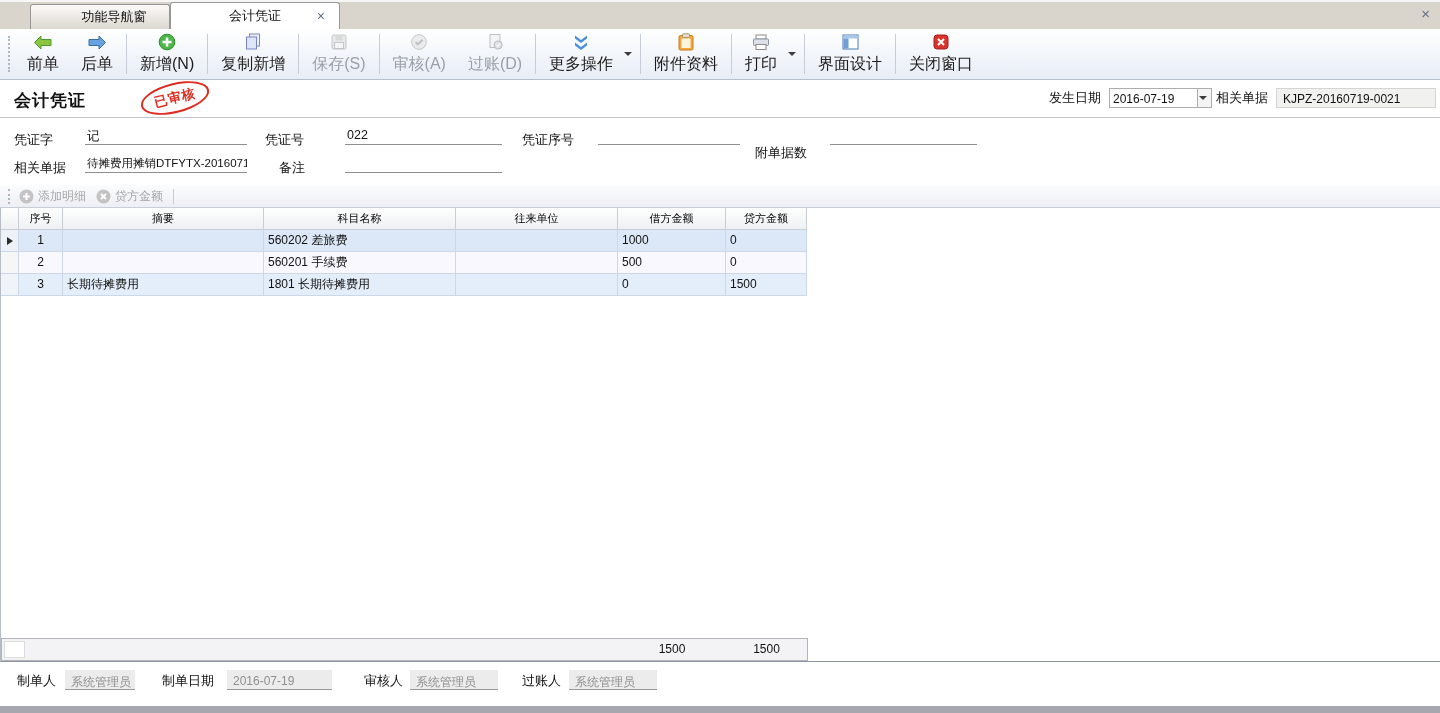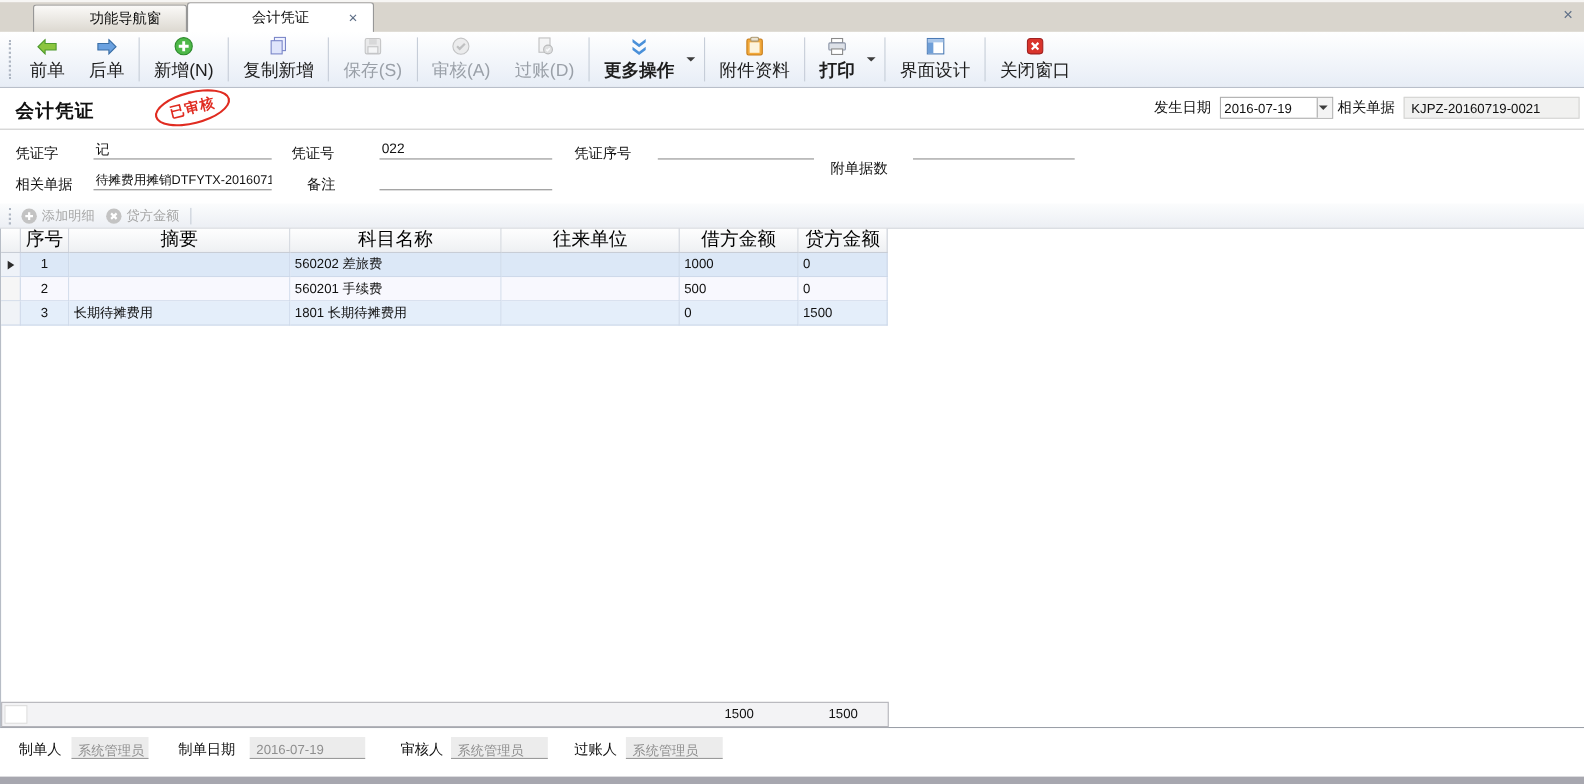--- a/index.html
+++ b/index.html
@@ -19,21 +19,21 @@
   .win-close { right:10px; top:4px; color:#5f6f87; font-size:15px; line-height:15px; }
 
   
   .toolbar { top:29px; left:0; width:1440px; height:51px;
              background:linear-gradient(180deg,#ffffff,#e7edf6);
              border-bottom:1px solid #b9bfca; display:flex; align-items:stretch; padding-left:6px; }
   .gripper { width:3px; border-left:2px dotted #aeb6c2; margin:7px 5px 7px 2px; }
   .tbtn { display:flex; flex-direction:column; align-items:center; justify-content:center; gap:3px;
           padding:3px 11px; font-size:16px; color:#1d1d1d; white-space:nowrap; }
   .tbtn.disabled { color:#9aa0a8; }
-  .tbtn-wrap { display:flex; align-items:center;font-weight:bold; }
+  .tbtn-wrap { display:flex; align-items:center; }
   .tsep { width:1px; background:#c6cdd8; margin:5px 2px; }
   .caret { width:0; height:0; border-left:4px solid transparent; border-right:4px solid transparent;
            border-top:4px solid #3c3c3c; margin:0 6px 0 0; align-self:center; }
   .icon { height:18px; display:flex; align-items:center; }
 
   
   .titlebar { top:80px; left:0; width:1440px; height:38px; background:#fff; border-bottom:1px solid #c4c4c4; }
   .page-title { position:absolute; left:14px; top:9px; font-size:17px; font-weight:bold; letter-spacing:1px; }
   .stamp { position:absolute; left:140px; top:3px; width:70px; height:30px; border:2px solid #e02b20;
            border-radius:50%; color:#e02b20; font-size:13px; font-weight:bold; letter-spacing:1px;
@@ -60,21 +60,21 @@
   .dbtn { display:flex; align-items:center; gap:4px; color:#a6a6a6; font-size:12px; padding:0 7px 0 3px; white-space:nowrap; }
   .dsep { width:1px; height:15px; background:#c6cdd8; margin:0 3px; }
 
   
   .gridarea { top:208px; left:0; width:1440px; height:454px; background:#fff;
               border-left:1px solid #b7bdc6; border-bottom:1px solid #8f959e; }
   .grow, .ghead { display:flex; height:22px; }
   .cell { border-right:1px solid #ccd8e8; border-bottom:1px solid #ccd8e8; font-size:12px;
           line-height:20px; padding:0 0 12px 4px; overflow:hidden; white-space:nowrap; }
   .ghead .cell { background:linear-gradient(#fefefe,#eef0f3); border-right:1px solid #c8cdd6;
-                 border-bottom:1px solid #c8cdd6; font-size:17px; text-align:center; padding:0; color:#000; }
+                 border-bottom:1px solid #c8cdd6; font-size:11px; text-align:center; padding:0; color:#000; }
   .c0 { width:18px; padding:0; display:flex; align-items:center; justify-content:center; }
   .grow .c0 { background:#f5f5f5; }
   .c1 { width:44px; text-align:center; padding:0; }
   .c2 { width:201px; }
   .c3 { width:192px; }
   .c4 { width:162px; }
   .c5 { width:108px; }
   .c6 { width:81px; }
   .r0 .cell { background:#dce8f7; } .r0 .c0 { background:#eef2f8; }
   .r1 .cell { background:#f8f8fe; } .r1 .c0 { background:#f6f6f6; }

